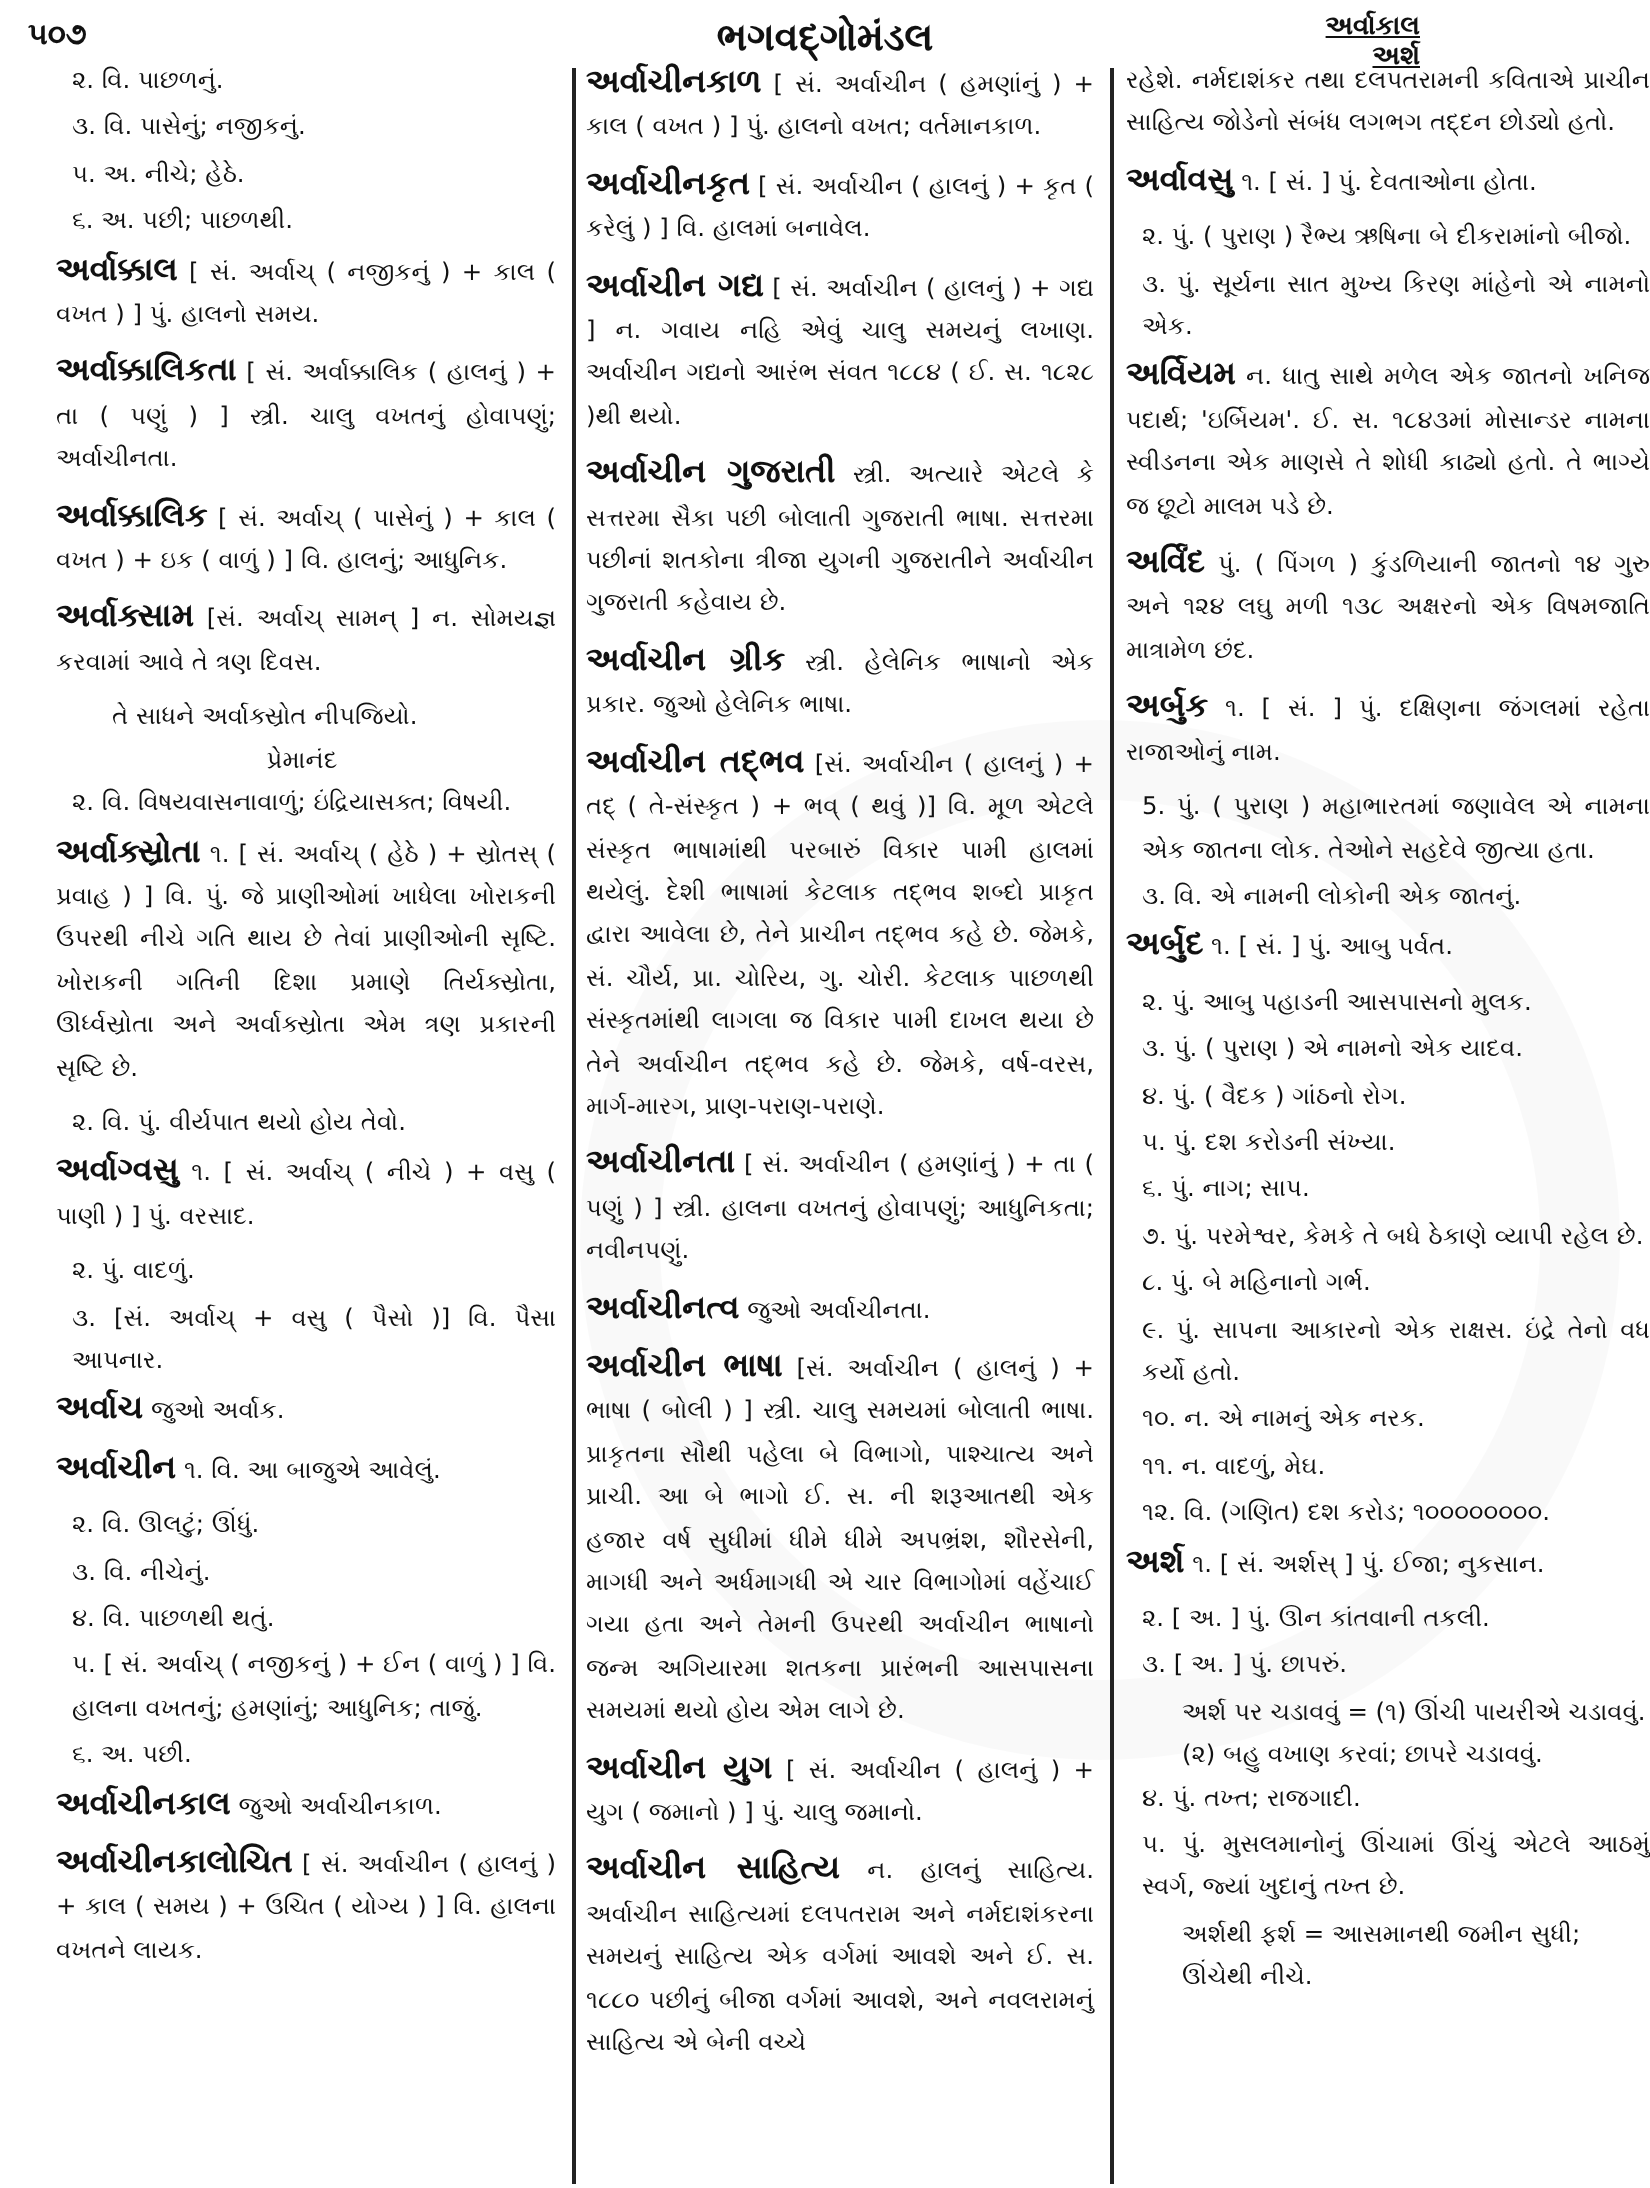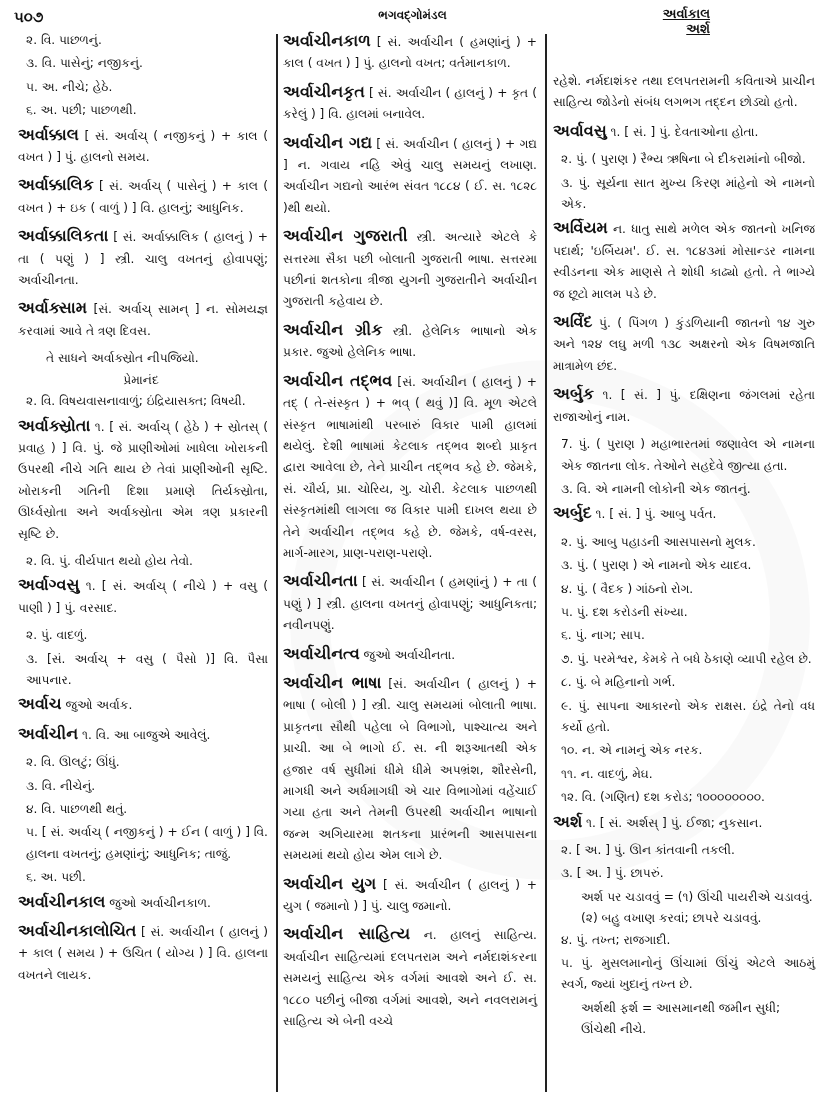--- a/index.html
+++ b/index.html
@@ -4,27 +4,27 @@
 <style>
   html, body { margin: 0; padding: 0; }
   body {
     width: 825px; height: 1094px; overflow: hidden;
     background: #ffffff; color: #111;
     font-family: "DejaVu Sans", sans-serif;
     position: relative;
   }
   .page-header { position: absolute; top: 0; left: 0; width: 718px; height: 40px; }
   .page-number { position: absolute; left: 14px; top: 8px; font-size: 15px; font-weight: bold; }
-  .page-title { position: absolute; left: 0; width: 825px; top: 8px; text-align: center; font-size: 12px; font-weight: bold; }
+  .page-title { position: absolute; left: 0; width: 825px; top: 8px; text-align: center; font-size: 19px; font-weight: bold; }
   .guide-words { position: absolute; right: 8px; top: 6px; text-align: right; font-size: 13px; font-weight: bold; line-height: 15px; text-decoration: underline; }
-  .columns { position: absolute; top: 30px; left: 0; width: 756px; height: 1064px; }
+  .columns { position: absolute; top: 30px; left: 10px; width: 756px; height: 1064px; }
   .col { position: absolute; top: 0; bottom: 0; font-size: 12.2px; line-height: 21.4px; }
   .col-1 { left: 18px; width: 250px; }
   .col-2 { left: 283px; width: 254px; }
-  .col-3 { left: 553px; width: 262px; margin-top: 41px; }
+  .col-3 { left: 553px; width: 262px; }
   .divider { position: absolute; top: 4px; width: 2px; background: #222; }
   .div-1 { left: 276px; height: 1058px; }
   .div-2 { left: 545px; height: 1058px; }
   .entry { margin-bottom: 6px; text-align: justify; }
   .entry .hw { font-weight: bold; font-size: 16px; }
   .entry .body { }
   .sense { padding-left: 8px; margin-bottom: 2px; text-align: justify; }
   .quote { padding-left: 28px; }
   .attribution { text-align: center; padding-right: 4px; }
   .watermark {
@@ -47,22 +47,22 @@
   </div>
 </div>
 
 <div class="columns">
   <div class="col col-1">
       <div class="sense">૨. વિ. પાછળનું.</div>
       <div class="sense">૩. વિ. પાસેનું; નજીકનું.</div>
       <div class="sense">૫. અ. નીચે; હેઠે.</div>
       <div class="sense">૬. અ. પછી; પાછળથી.</div>
       <div class="entry"><span class="hw">અર્વાક્કાલ</span><span class="body"> [ સં. અર્વાચ્ ( નજીકનું ) + કાલ ( વખત ) ] પું. હાલનો સમય.</span></div>
+      <div class="entry"><span class="hw">અર્વાક્કાલિકતા</span><span class="body"> [ સં. અર્વાક્કાલિક ( હાલનું ) + તા ( પણું ) ] સ્ત્રી. ચાલુ વખતનું હોવાપણું; અર્વાચીનતા.</span></div>
       <div class="entry"><span class="hw">અર્વાક્કાલિક</span><span class="body"> [ સં. અર્વાચ્ ( પાસેનું ) + કાલ ( વખત ) + ઇક ( વાળું ) ] વિ. હાલનું; આધુનિક.</span></div>
-      <div class="entry"><span class="hw">અર્વાક્કાલિકતા</span><span class="body"> [ સં. અર્વાક્કાલિક ( હાલનું ) + તા ( પણું ) ] સ્ત્રી. ચાલુ વખતનું હોવાપણું; અર્વાચીનતા.</span></div>
       <div class="entry"><span class="hw">અર્વાક્સામ</span><span class="body"> [સં. અર્વાચ્ સામન્ ] ન. સોમયજ્ઞ કરવામાં આવે તે ત્રણ દિવસ.</span></div>
       <div class="quote">તે સાધને અર્વાક્સ્રોત નીપજિયો.</div>
       <div class="attribution">પ્રેમાનંદ</div>
       <div class="sense">૨. વિ. વિષયવાસનાવાળું; ઇંદ્રિયાસક્ત; વિષયી.</div>
       <div class="entry"><span class="hw">અર્વાક્સ્રોતા</span><span class="body"> ૧. [ સં. અર્વાચ્ ( હેઠે ) + સ્રોતસ્ ( પ્રવાહ ) ] વિ. પું. જે પ્રાણીઓમાં ખાધેલા ખોરાકની ઉપરથી નીચે ગતિ થાય છે તેવાં પ્રાણીઓની સૃષ્ટિ. ખોરાકની ગતિની દિશા પ્રમાણે તિર્યક્સ્રોતા, ઊર્ધ્વસ્રોતા અને અર્વાક્સ્રોતા એમ ત્રણ પ્રકારની સૃષ્ટિ છે.</span></div>
       <div class="sense">૨. વિ. પું. વીર્યપાત થયો હોય તેવો.</div>
       <div class="entry"><span class="hw">અર્વાગ્વસુ</span><span class="body"> ૧. [ સં. અર્વાચ્ ( નીચે ) + વસુ ( પાણી ) ] પું. વરસાદ.</span></div>
       <div class="sense">૨. પું. વાદળું.</div>
       <div class="sense">૩. [સં. અર્વાચ્ + વસુ ( પૈસો )] વિ. પૈસા આપનાર.</div>
       <div class="entry"><span class="hw">અર્વાચ</span><span class="body"> જુઓ અર્વાક.</span></div>
@@ -91,21 +91,21 @@
     </div>
   <div class="divider div-2"></div>
   <div class="col col-3">
       <div class="entry">રહેશે. નર્મદાશંકર તથા દલપતરામની કવિતાએ પ્રાચીન સાહિત્ય જોડેનો સંબંધ લગભગ તદ્દન છોડ્યો હતો.</div>
       <div class="entry"><span class="hw">અર્વાવસુ</span><span class="body"> ૧. [ સં. ] પું. દેવતાઓના હોતા.</span></div>
       <div class="sense">૨. પું. ( પુરાણ ) રૈભ્ય ઋષિના બે દીકરામાંનો બીજો.</div>
       <div class="sense">૩. પું. સૂર્યના સાત મુખ્ય કિરણ માંહેનો એ નામનો એક.</div>
       <div class="entry"><span class="hw">અર્વિયમ</span><span class="body"> ન. ધાતુ સાથે મળેલ એક જાતનો ખનિજ પદાર્થ; 'ઇર્બિયમ'. ઈ. સ. ૧૮૪૩માં મોસાન્ડર નામના સ્વીડનના એક માણસે તે શોધી કાઢ્યો હતો. તે ભાગ્યે જ છૂટો માલમ પડે છે.</span></div>
       <div class="entry"><span class="hw">અર્વિંદ</span><span class="body"> પું. ( પિંગળ ) કુંડળિયાની જાતનો ૧૪ ગુરુ અને ૧૨૪ લઘુ મળી ૧૩૮ અક્ષરનો એક વિષમજાતિ માત્રામેળ છંદ.</span></div>
       <div class="entry"><span class="hw">અર્બુક</span><span class="body"> ૧. [ સં. ] પું. દક્ષિણના જંગલમાં રહેતા રાજાઓનું નામ.</span></div>
-      <div class="sense">7. પું. ( પુરાણ ) મહાભારતમાં જણાવેલ એ નામના એક જાતના લોક. તેઓને સહદેવે જીત્યા હતા.</div>
+      <div class="sense">5. પું. ( પુરાણ ) મહાભારતમાં જણાવેલ એ નામના એક જાતના લોક. તેઓને સહદેવે જીત્યા હતા.</div>
       <div class="sense">૩. વિ. એ નામની લોકોની એક જાતનું.</div>
       <div class="entry"><span class="hw">અર્બુદ</span><span class="body"> ૧. [ સં. ] પું. આબુ પર્વત.</span></div>
       <div class="sense">૨. પું. આબુ પહાડની આસપાસનો મુલક.</div>
       <div class="sense">૩. પું. ( પુરાણ ) એ નામનો એક યાદવ.</div>
       <div class="sense">૪. પું. ( વૈદક ) ગાંઠનો રોગ.</div>
       <div class="sense">૫. પું. દશ કરોડની સંખ્યા.</div>
       <div class="sense">૬. પું. નાગ; સાપ.</div>
       <div class="sense">૭. પું. પરમેશ્વર, કેમકે તે બધે ઠેકાણે વ્યાપી રહેલ છે.</div>
       <div class="sense">૮. પું. બે મહિનાનો ગર્ભ.</div>
       <div class="sense">૯. પું. સાપના આકારનો એક રાક્ષસ. ઇંદ્રે તેનો વધ કર્યો હતો.</div>

